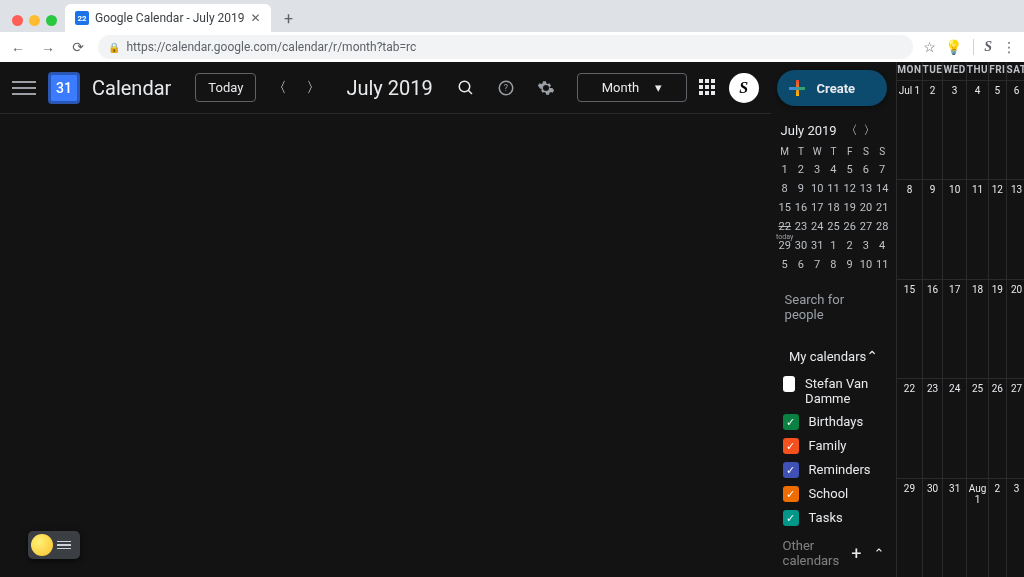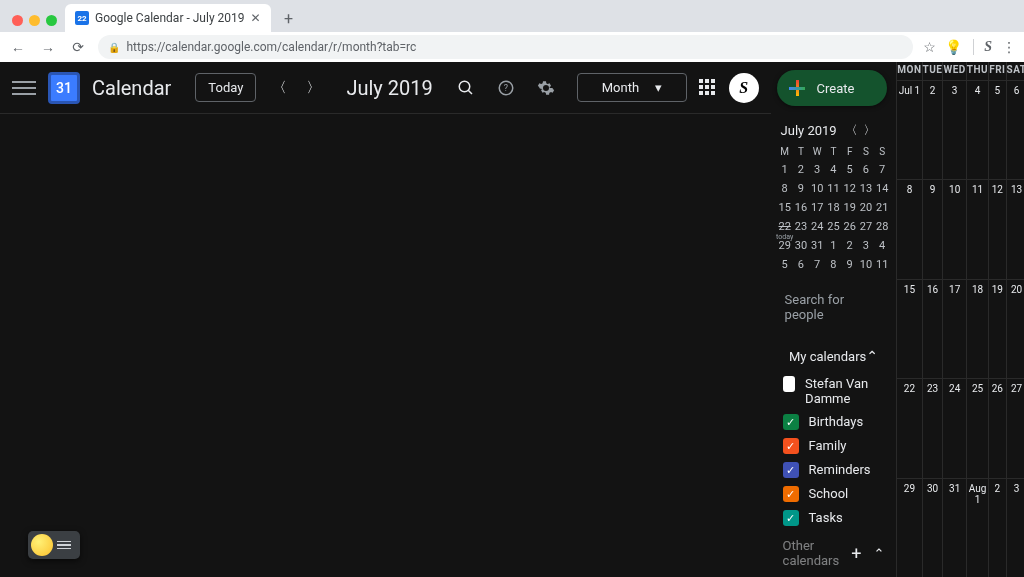--- a/index.html
+++ b/index.html
@@ -32,21 +32,21 @@
   .period { font-size:20px; color:#e8eaed; margin-left:10px;}
   .spacer{flex:1;}
   .hdr-ico { color:#9aa0a6; font-size:16px; width:28px; text-align:center;}
   .view-btn { border:1px solid #5f6368; color:#e8eaed; background:transparent; padding:6px 24px; border-radius:4px; font-size:13px; display:flex; gap:16px;}
   .apps-grid { width:18px; height:18px; display:grid; grid-template-columns:repeat(3,4px); grid-template-rows:repeat(3,4px); gap:2px; }
   .apps-grid span{background:#e8eaed;}
   .avatar { width:30px; height:30px; background:#fff; border-radius:50%; color:#000; display:flex; align-items:center; justify-content:center; font-family:Georgia,serif; font-style:italic; font-weight:600;}
   
   .app-body { flex:1; display:flex; overflow:hidden;}
   .sidebar { width:190px; display:flex; flex-direction:column; font-size:13px; color:#e8eaed; padding:8px 6px 0 6px;}
-  .create-btn { display:flex; align-items:center; gap:10px; padding:8px 10px; border-radius:22px; box-shadow:0 1px 4px rgba(0,0,0,.5); background:#14532d; width:110px; font-size:13px;}
+  .create-btn { display:flex; align-items:center; gap:10px; padding:8px 10px; border-radius:22px; box-shadow:0 1px 4px rgba(0,0,0,.5); background:#0c4a6e; width:110px; font-size:13px;font-weight:bold;}
   .plus-ico { width:20px; height:20px; position:relative; }
   .plus-ico::before,.plus-ico::after{content:"";position:absolute;background:linear-gradient(90deg,#ea4335,#fbbc04,#34a853,#4285f4);}
   .plus-ico::before{left:9px;top:2px;width:3px;height:16px;background:linear-gradient(#ea4335,#fbbc04);}
   .plus-ico::after{top:9px;left:2px;height:3px;width:16px;background:linear-gradient(90deg,#4285f4,#34a853);}
   .mini-hd { display:flex; align-items:center; justify-content:space-between; padding:16px 6px 4px 4px;}
   .mini-hd .title{font-size:13px;}
   .mini-nav { display:flex; gap:6px; font-size:12px; color:#e8eaed;}
   .mini-nav span{cursor:pointer;}
   .mini-hd{position:relative;}
   .mini-grid { display:grid; grid-template-columns:repeat(7,1fr); text-align:center; font-size:11px; color:#bdc1c6; }

